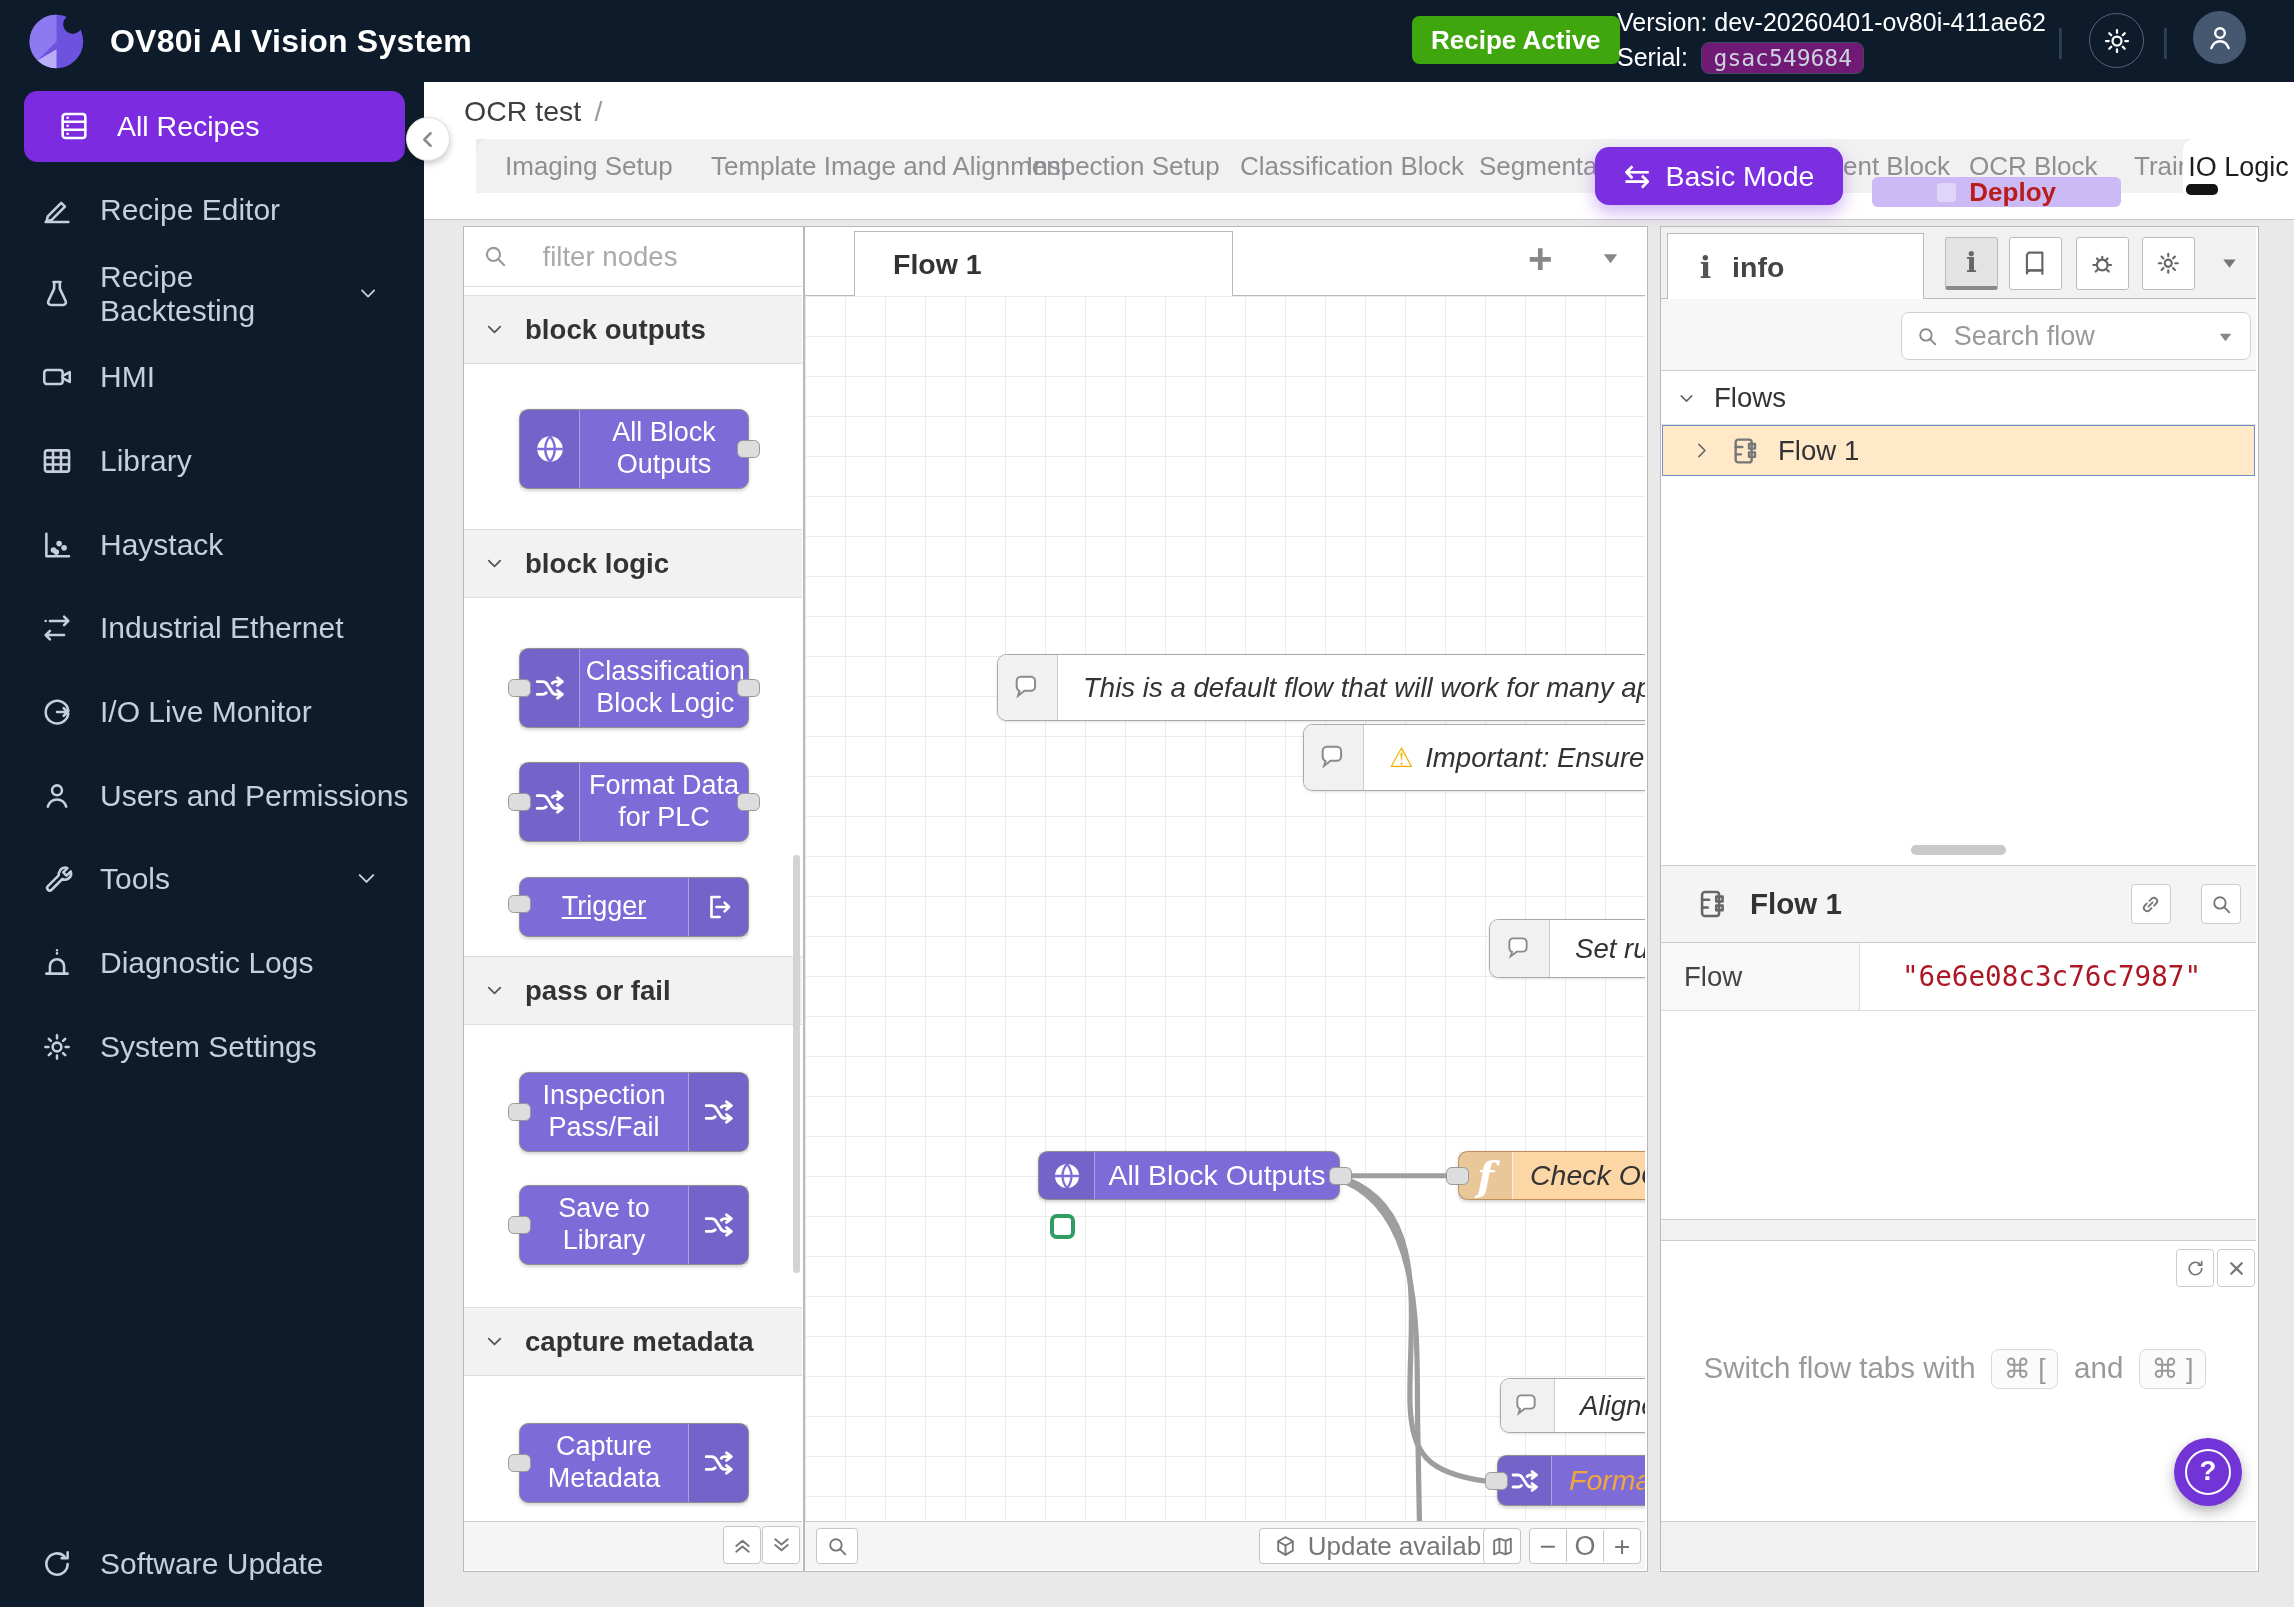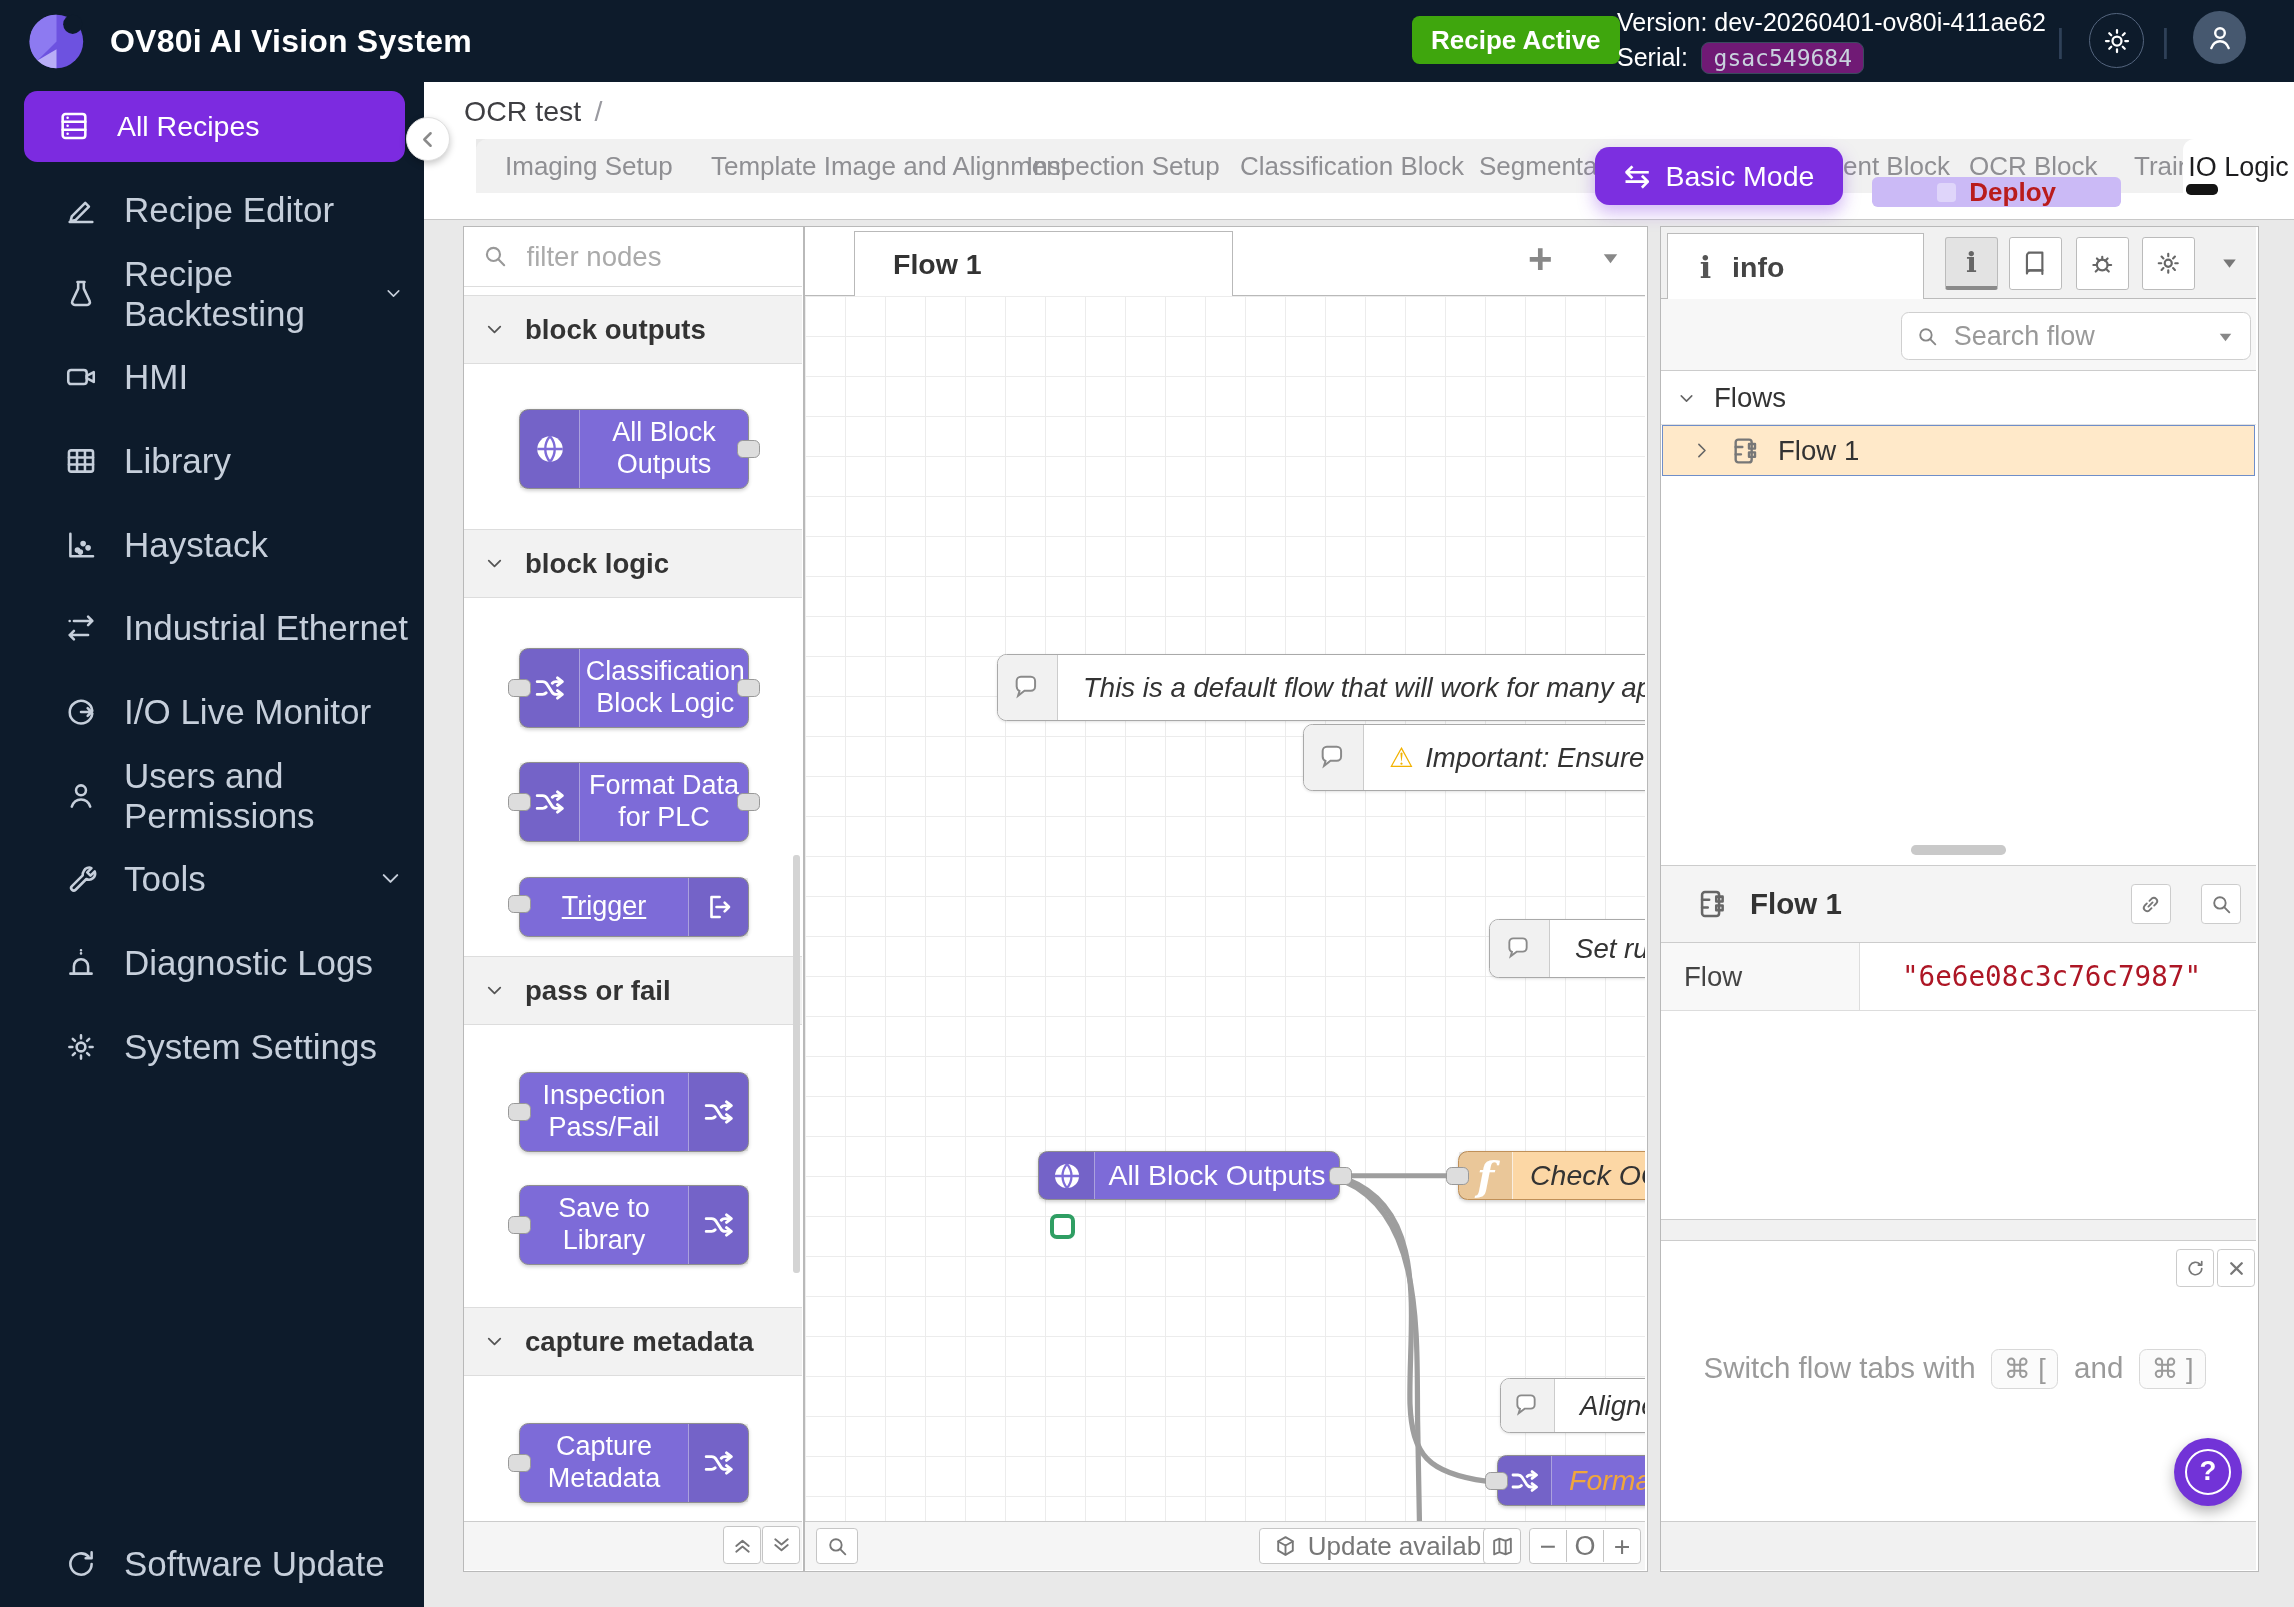--- a/index.html
+++ b/index.html
@@ -16,21 +16,21 @@
   .badge{background:#3fa60d;color:#fff;font-size:26px;font-weight:bold;border-radius:7.6px;padding:8.6px 19px;}
   .ver{color:#ffffff;font-size:25px;line-height:29.5px;}
   .chip{font-family:"DejaVu Sans Mono",monospace;font-size:23px;color:#c9d2de;background:#701a75;
         border:1.9px solid #3a4a5e;border-radius:8px;padding:1.9px 11.4px;}
   .hdr-div{color:#2f4158;font-size:34px;font-weight:100;}
   .circbtn{width:53px;height:53px;border-radius:50%;display:flex;align-items:center;justify-content:center;}
 
   
   #sidebar{left:0;top:82px;width:424px;height:1526px;background:#0d1b2b;}
   .sbitem{left:0;height:57px;width:424px;display:flex;align-items:center;gap:26px;padding-left:40px;
-          box-sizing:border-box;color:#c6cfdb;font-size:35px;margin-left:24px;}
+          box-sizing:border-box;color:#c6cfdb;font-size:30px;}
   .sbactive{left:24px;top:8.6px;width:381px;height:71px;background:#7c2be0;border-radius:13.3px;
             display:flex;align-items:center;gap:26px;padding-left:33px;box-sizing:border-box;
             color:#fff;font-size:28.5px;font-weight:500;}
   .sic{width:34px;height:34px;flex:none;}
   .sb-chev{margin-left:auto;margin-right:44px;width:27px;height:27px;}
 
   
   #content{left:424px;top:82px;width:1870px;height:1526px;background:#e9e9e9;}
   #crumbband{left:0;top:0;width:1870px;height:57px;background:#fff;}
   .crumb{font-size:28.5px;color:#3e3e42;}
@@ -51,21 +51,21 @@
              font-size:28.5px;box-shadow:0 7.6px 17px rgba(124,47,224,.35);}
 
   
   .panel{background:#fff;border:1.9px solid #b9b9b9;box-sizing:border-box;}
   #palette{left:39px;top:144px;width:341px;height:1346px;}
   #canvas{left:380px;top:144px;width:844px;height:1346px;}
   #rightpanel{left:1236px;top:144px;width:599px;height:1346px;background:#fff;border:1.9px solid #b9b9b9;box-sizing:border-box;}
   #palette,#canvas,#rightpanel{position:absolute;}
 
   
-  .pal-search{left:0;top:0;width:338px;height:60px;border-bottom:1px solid #ddd;display:flex;align-items:center;gap:15px;padding-left:17px;box-sizing:border-box;}
+  .pal-search{left:0;top:0;width:338px;height:60px;border-bottom:1px solid #ddd;display:flex;align-items:center;gap:31px;padding-left:17px;box-sizing:border-box;}
   .pal-search input{font-size:27.6px;color:#444;width:238px;}
   .pal-search input::placeholder{color:#aaa;}
   .psec{left:0;width:338px;height:69px;background:#f2f2f2;border-top:1px solid #ddd;border-bottom:1px solid #ddd;
         display:flex;align-items:center;gap:19px;padding-left:19px;box-sizing:border-box;
         font-size:27.6px;font-weight:bold;color:#333;}
   .nrnode{border:1.9px solid #8f8f8f;border-radius:9.5px;background:#7d6bd8;color:#fff;
           display:flex;align-items:stretch;box-shadow:0 1.9px 3.8px rgba(0,0,0,.18);box-sizing:border-box;}
   .nr-icell{width:59px;flex:none;background:rgba(0,0,0,.07);display:flex;align-items:center;justify-content:center;}
   .nr-icell.right{border-left:1px solid rgba(255,255,255,.4);}
   .nr-icell.left{border-right:1px solid rgba(255,255,255,.4);}

